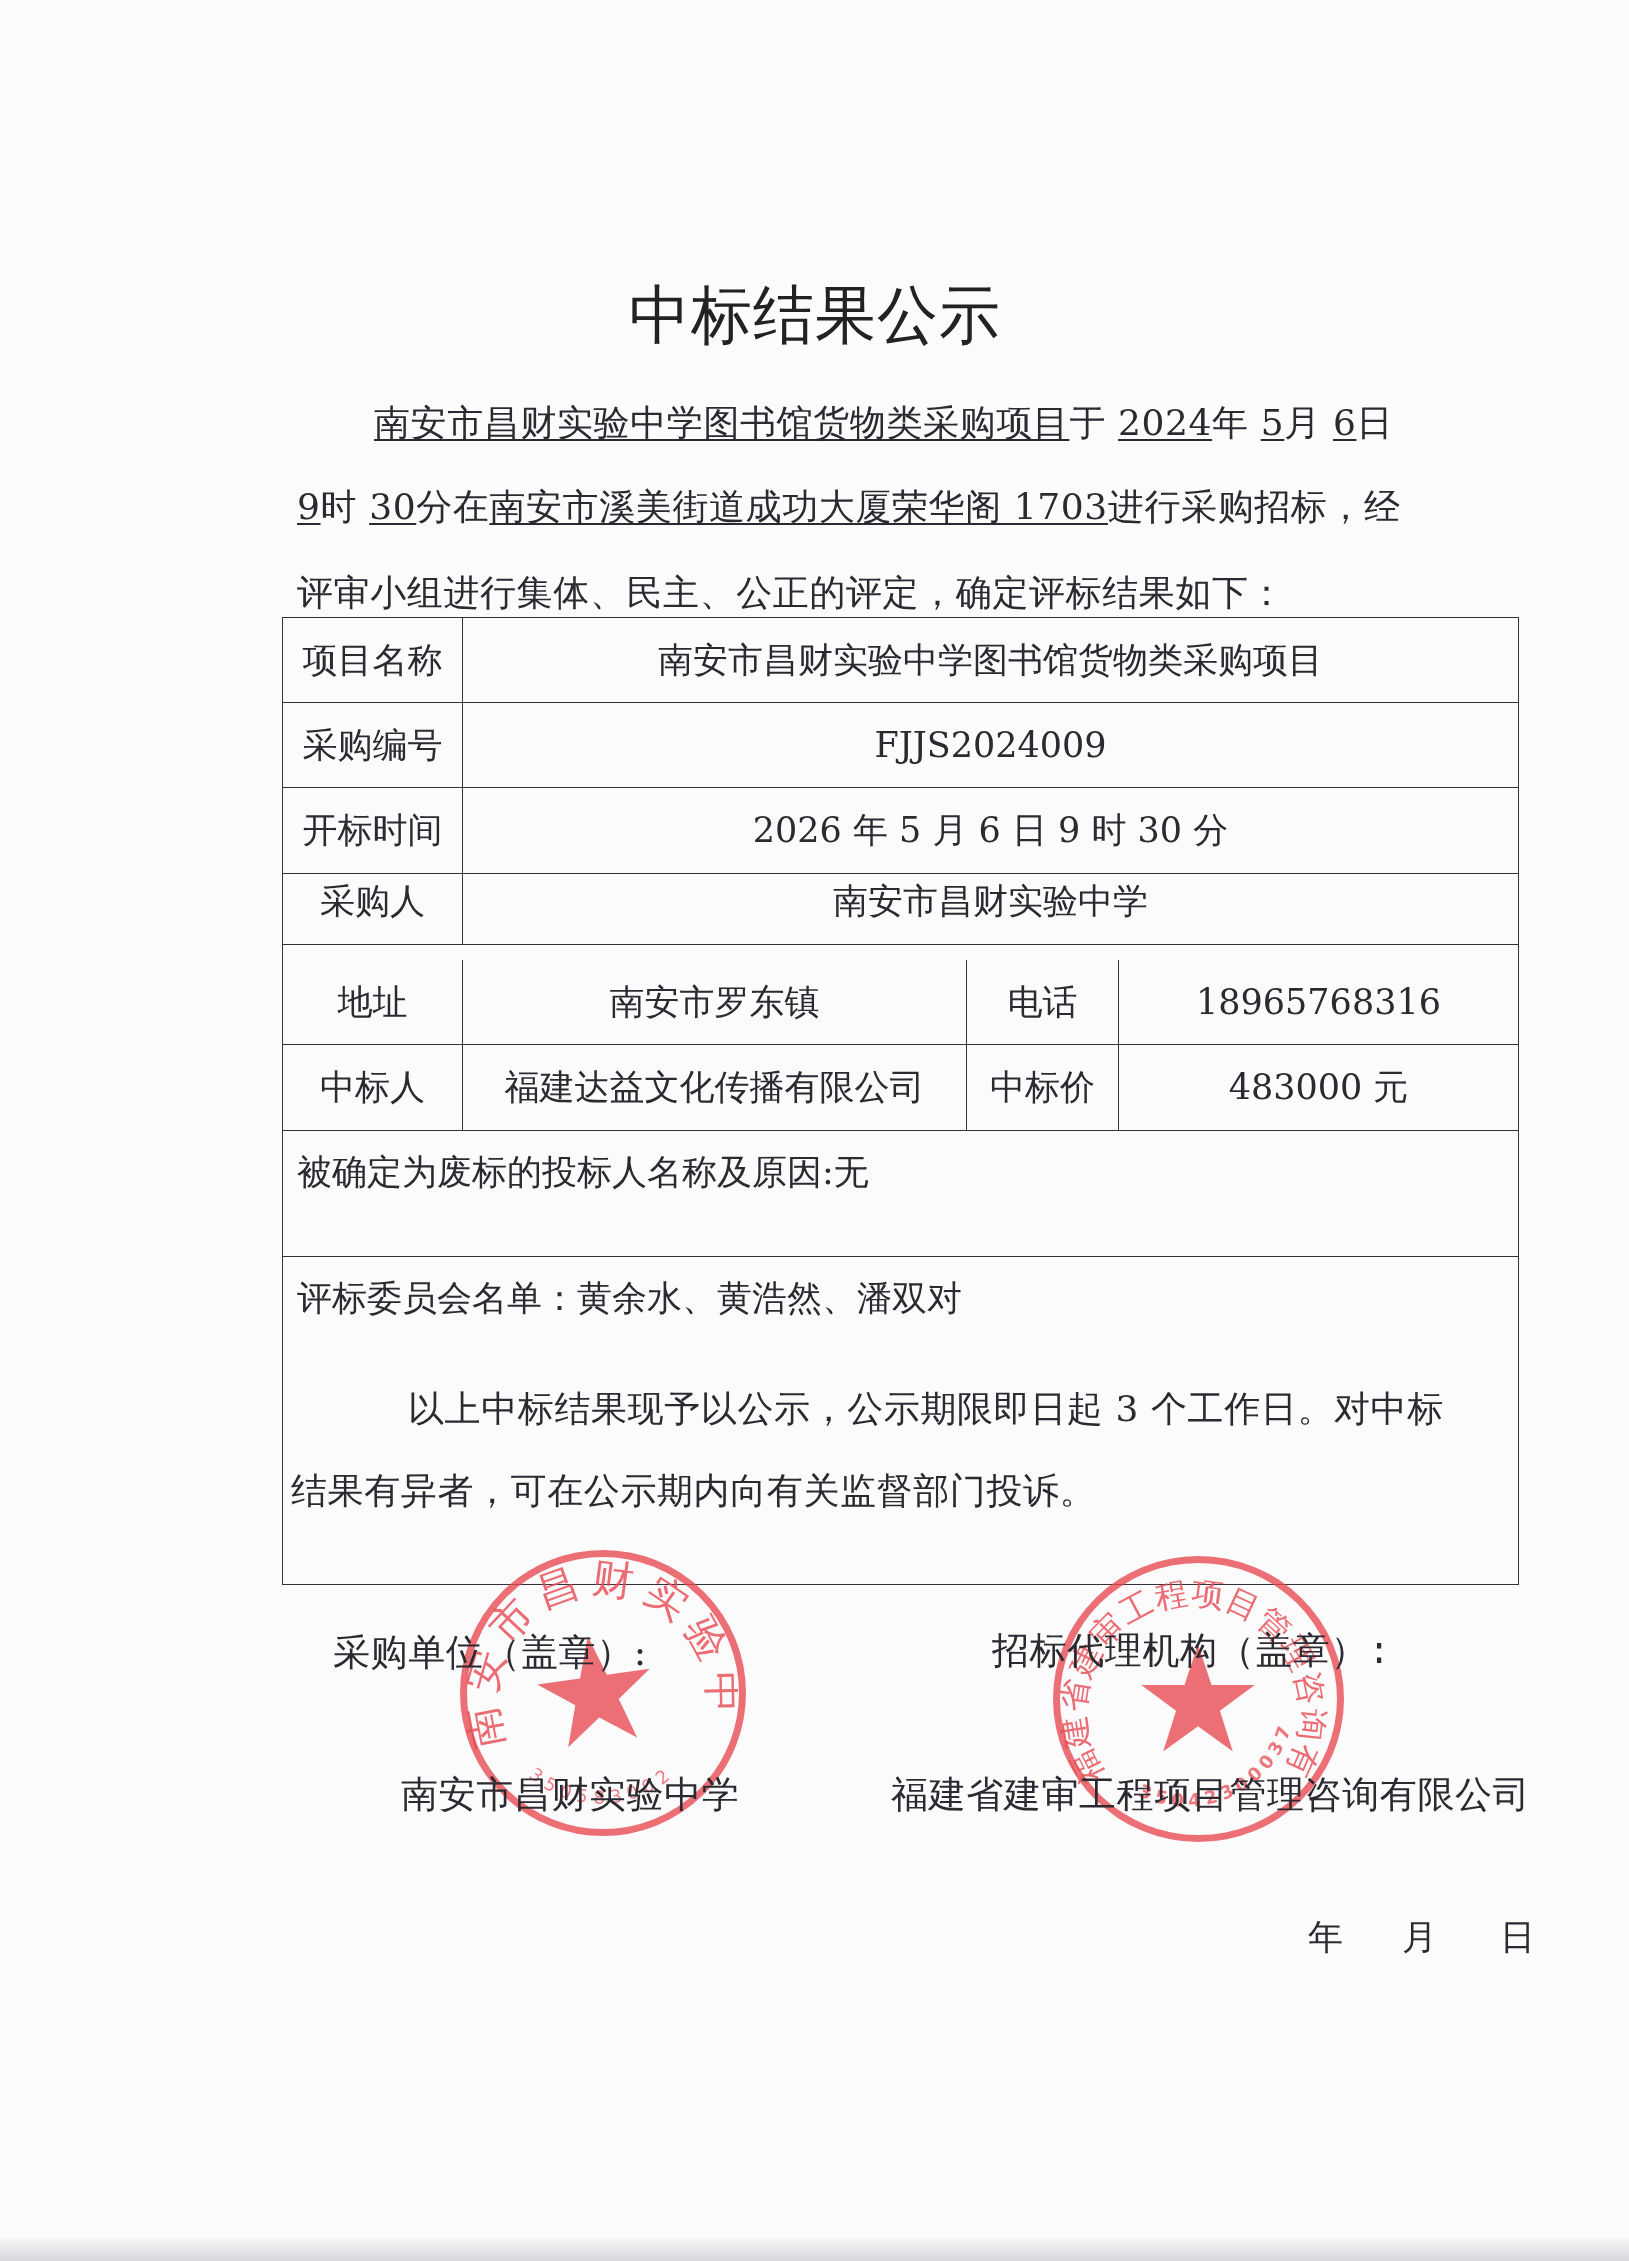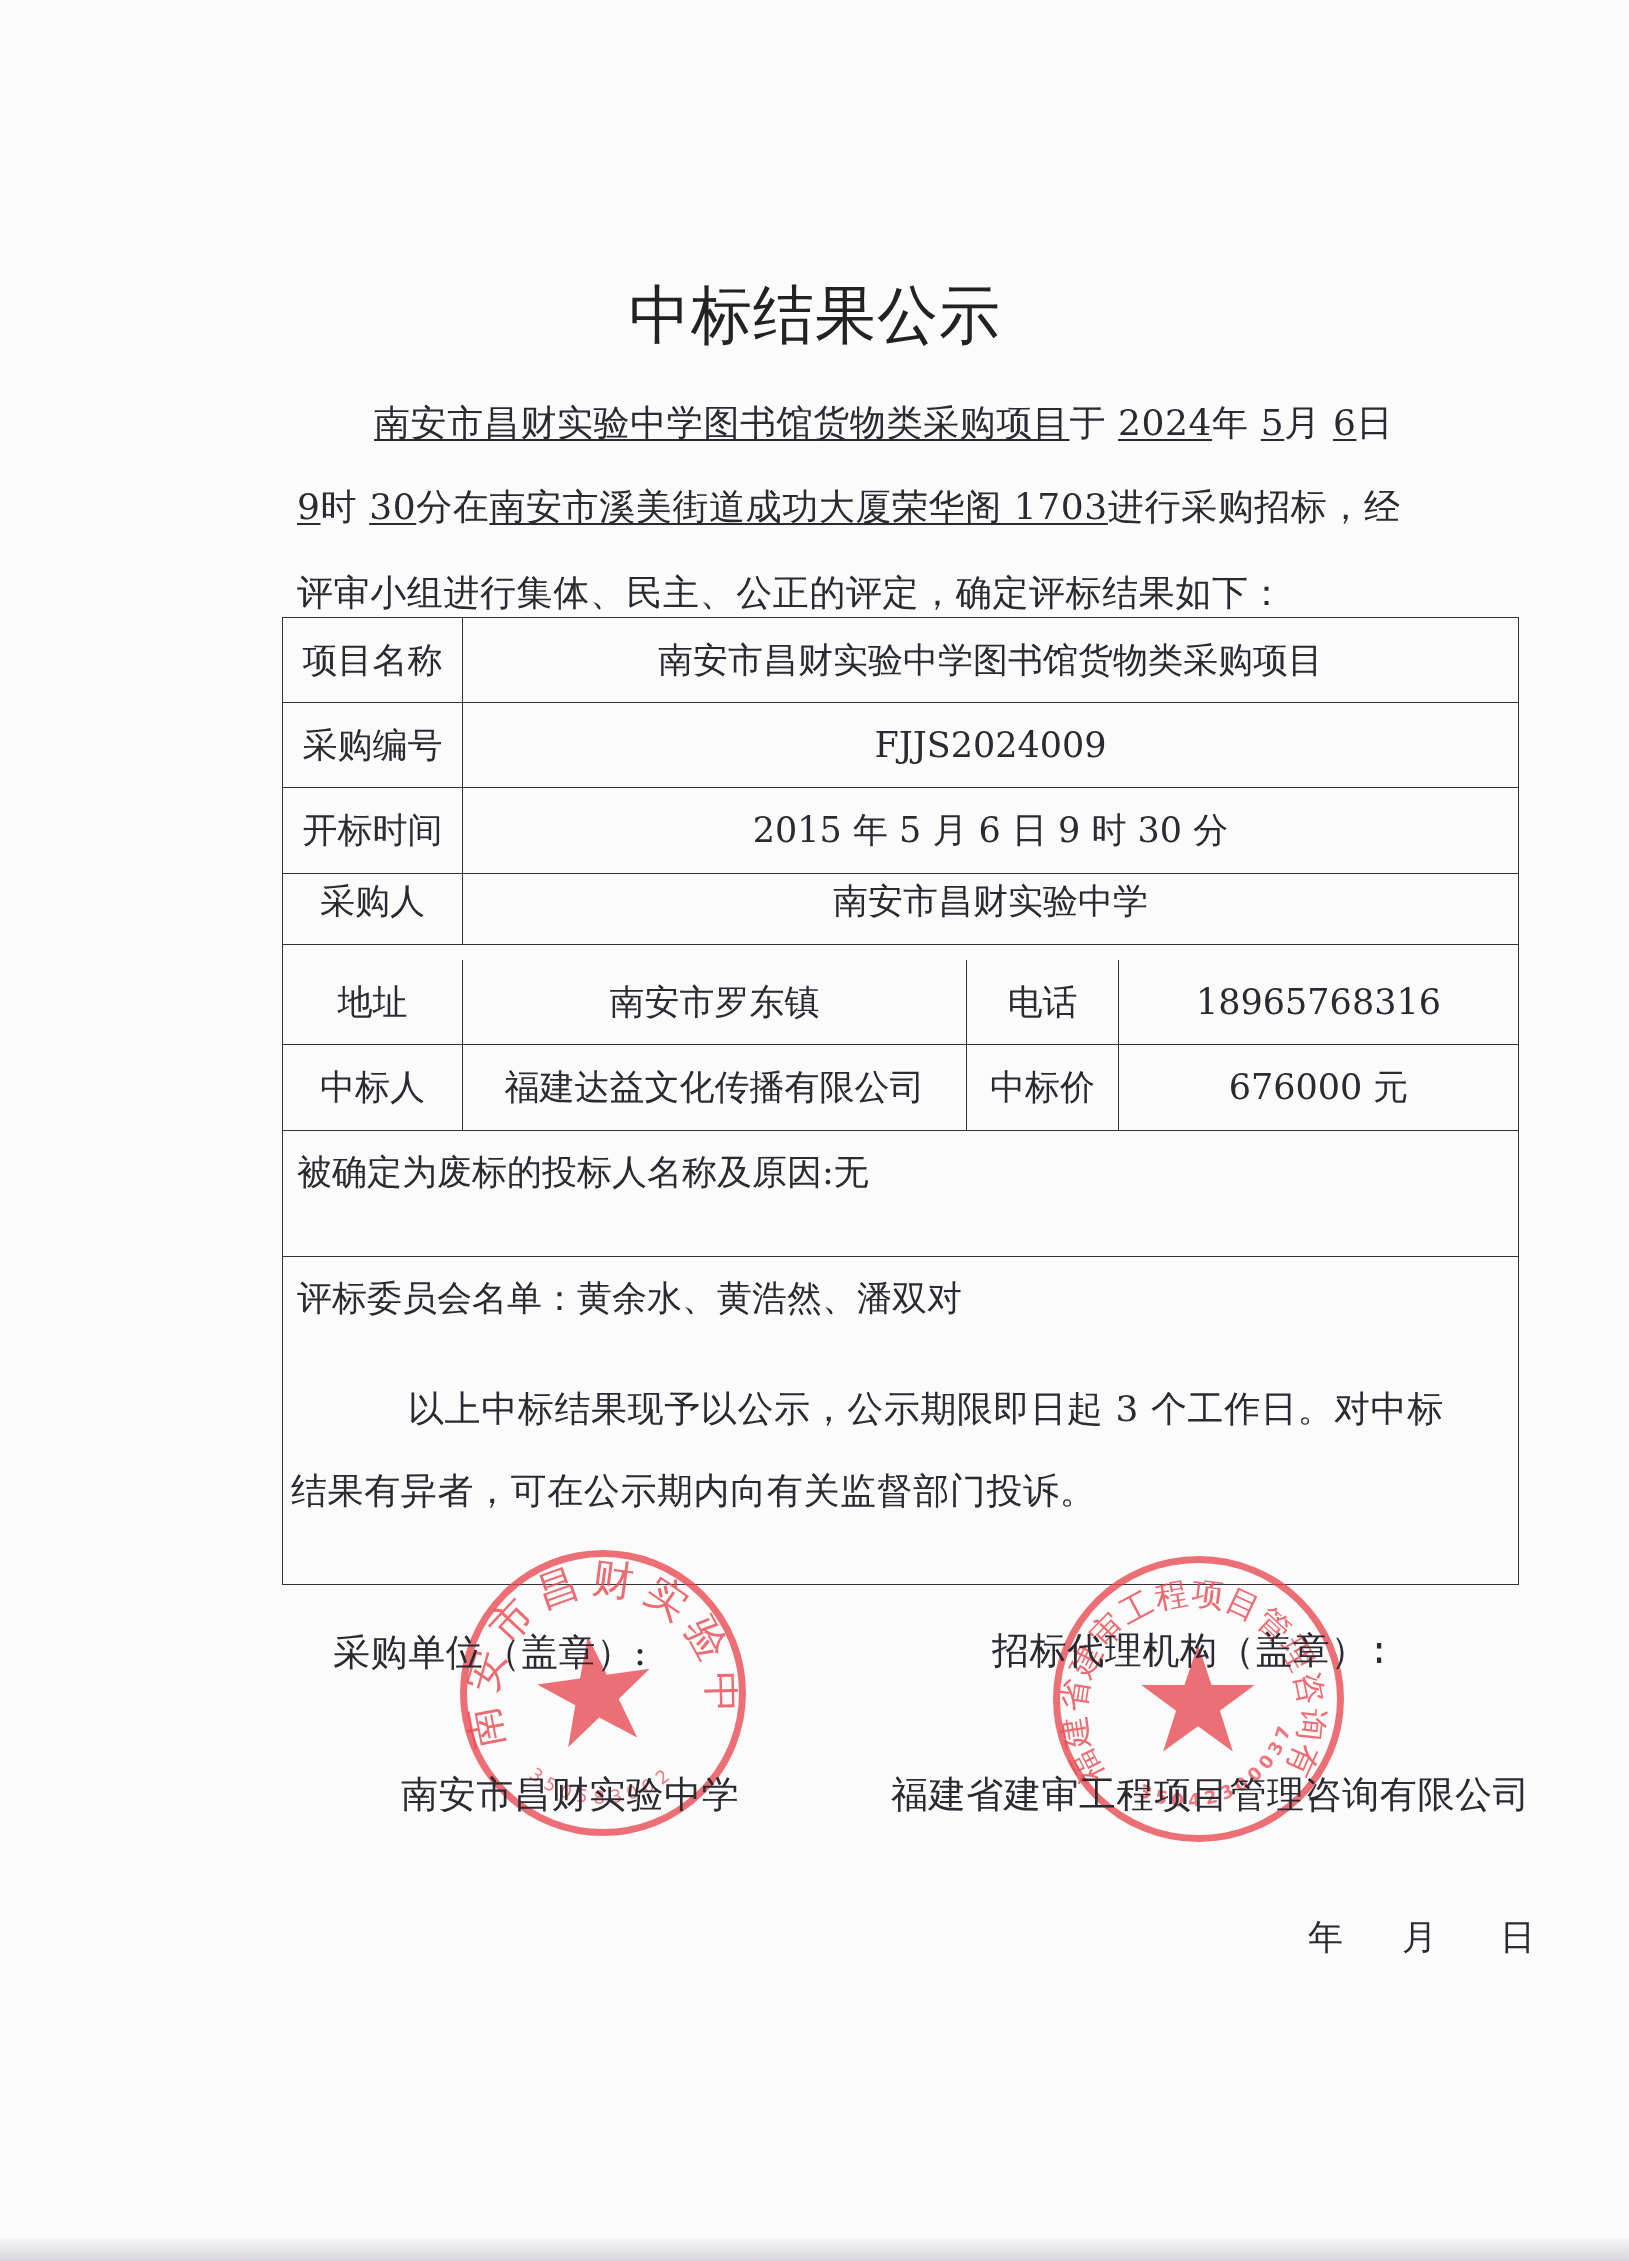--- a/index.html
+++ b/index.html
@@ -71,37 +71,37 @@
   <div class="row" style="top:0; height:85px;">
     <div class="cell" style="left:0; width:179px;">项目名称</div>
     <div class="cell divider-left" style="left:179px; right:0;">南安市昌财实验中学图书馆货物类采购项目</div>
   </div>
   <div class="row" style="top:85px; height:85px;">
     <div class="cell" style="left:0; width:179px;">采购编号</div>
     <div class="cell divider-left" style="left:179px; right:0;">FJJS2024009</div>
   </div>
   <div class="row" style="top:170px; height:86px;">
     <div class="cell" style="left:0; width:179px;">开标时间</div>
-    <div class="cell divider-left" style="left:179px; right:0;">2015 年 5 月 6 日 9 时 30 分</div>
+    <div class="cell divider-left" style="left:179px; right:0;">2026 年 5 月 6 日 9 时 30 分</div>
   </div>
   <div class="row" style="top:241px; height:86px;">
     <div class="cell" style="left:0; width:179px;">采购人</div>
     <div class="cell divider-left" style="left:179px; right:0;">南安市昌财实验中学</div>
   </div>
   <div class="row" style="top:342px; height:85px;">
     <div class="cell" style="left:0; width:179px;">地址</div>
     <div class="cell divider-left" style="left:179px; width:504px;">南安市罗东镇</div>
     <div class="cell divider-left" style="left:683px; width:152px;">电话</div>
     <div class="cell divider-left" style="left:835px; right:0;">18965768316</div>
   </div>
   <div class="row" style="top:427px; height:86px;">
     <div class="cell" style="left:0; width:179px;">中标人</div>
     <div class="cell divider-left" style="left:179px; width:504px;">福建达益文化传播有限公司</div>
     <div class="cell divider-left" style="left:683px; width:152px;">中标价</div>
-    <div class="cell divider-left" style="left:835px; right:0;">676000 元</div>
+    <div class="cell divider-left" style="left:835px; right:0;">483000 元</div>
   </div>
   <div class="row" style="top:513px; height:126px;">
     <div class="cell left-align" style="left:0; right:8px;">被确定为废标的投标人名称及原因:无</div>
   </div>
   <div class="row last" style="top:639px; height:117px;">
     <div class="cell left-align" style="left:0; right:0;">评标委员会名单：黄余水、黄浩然、潘双对</div>
   </div>
 </div>
 
 <div class="line" style="left:374px; top:1386px;margin-left:34px;">以上中标结果现予以公示，公示期限即日起 3 个工作日。对中标</div>

